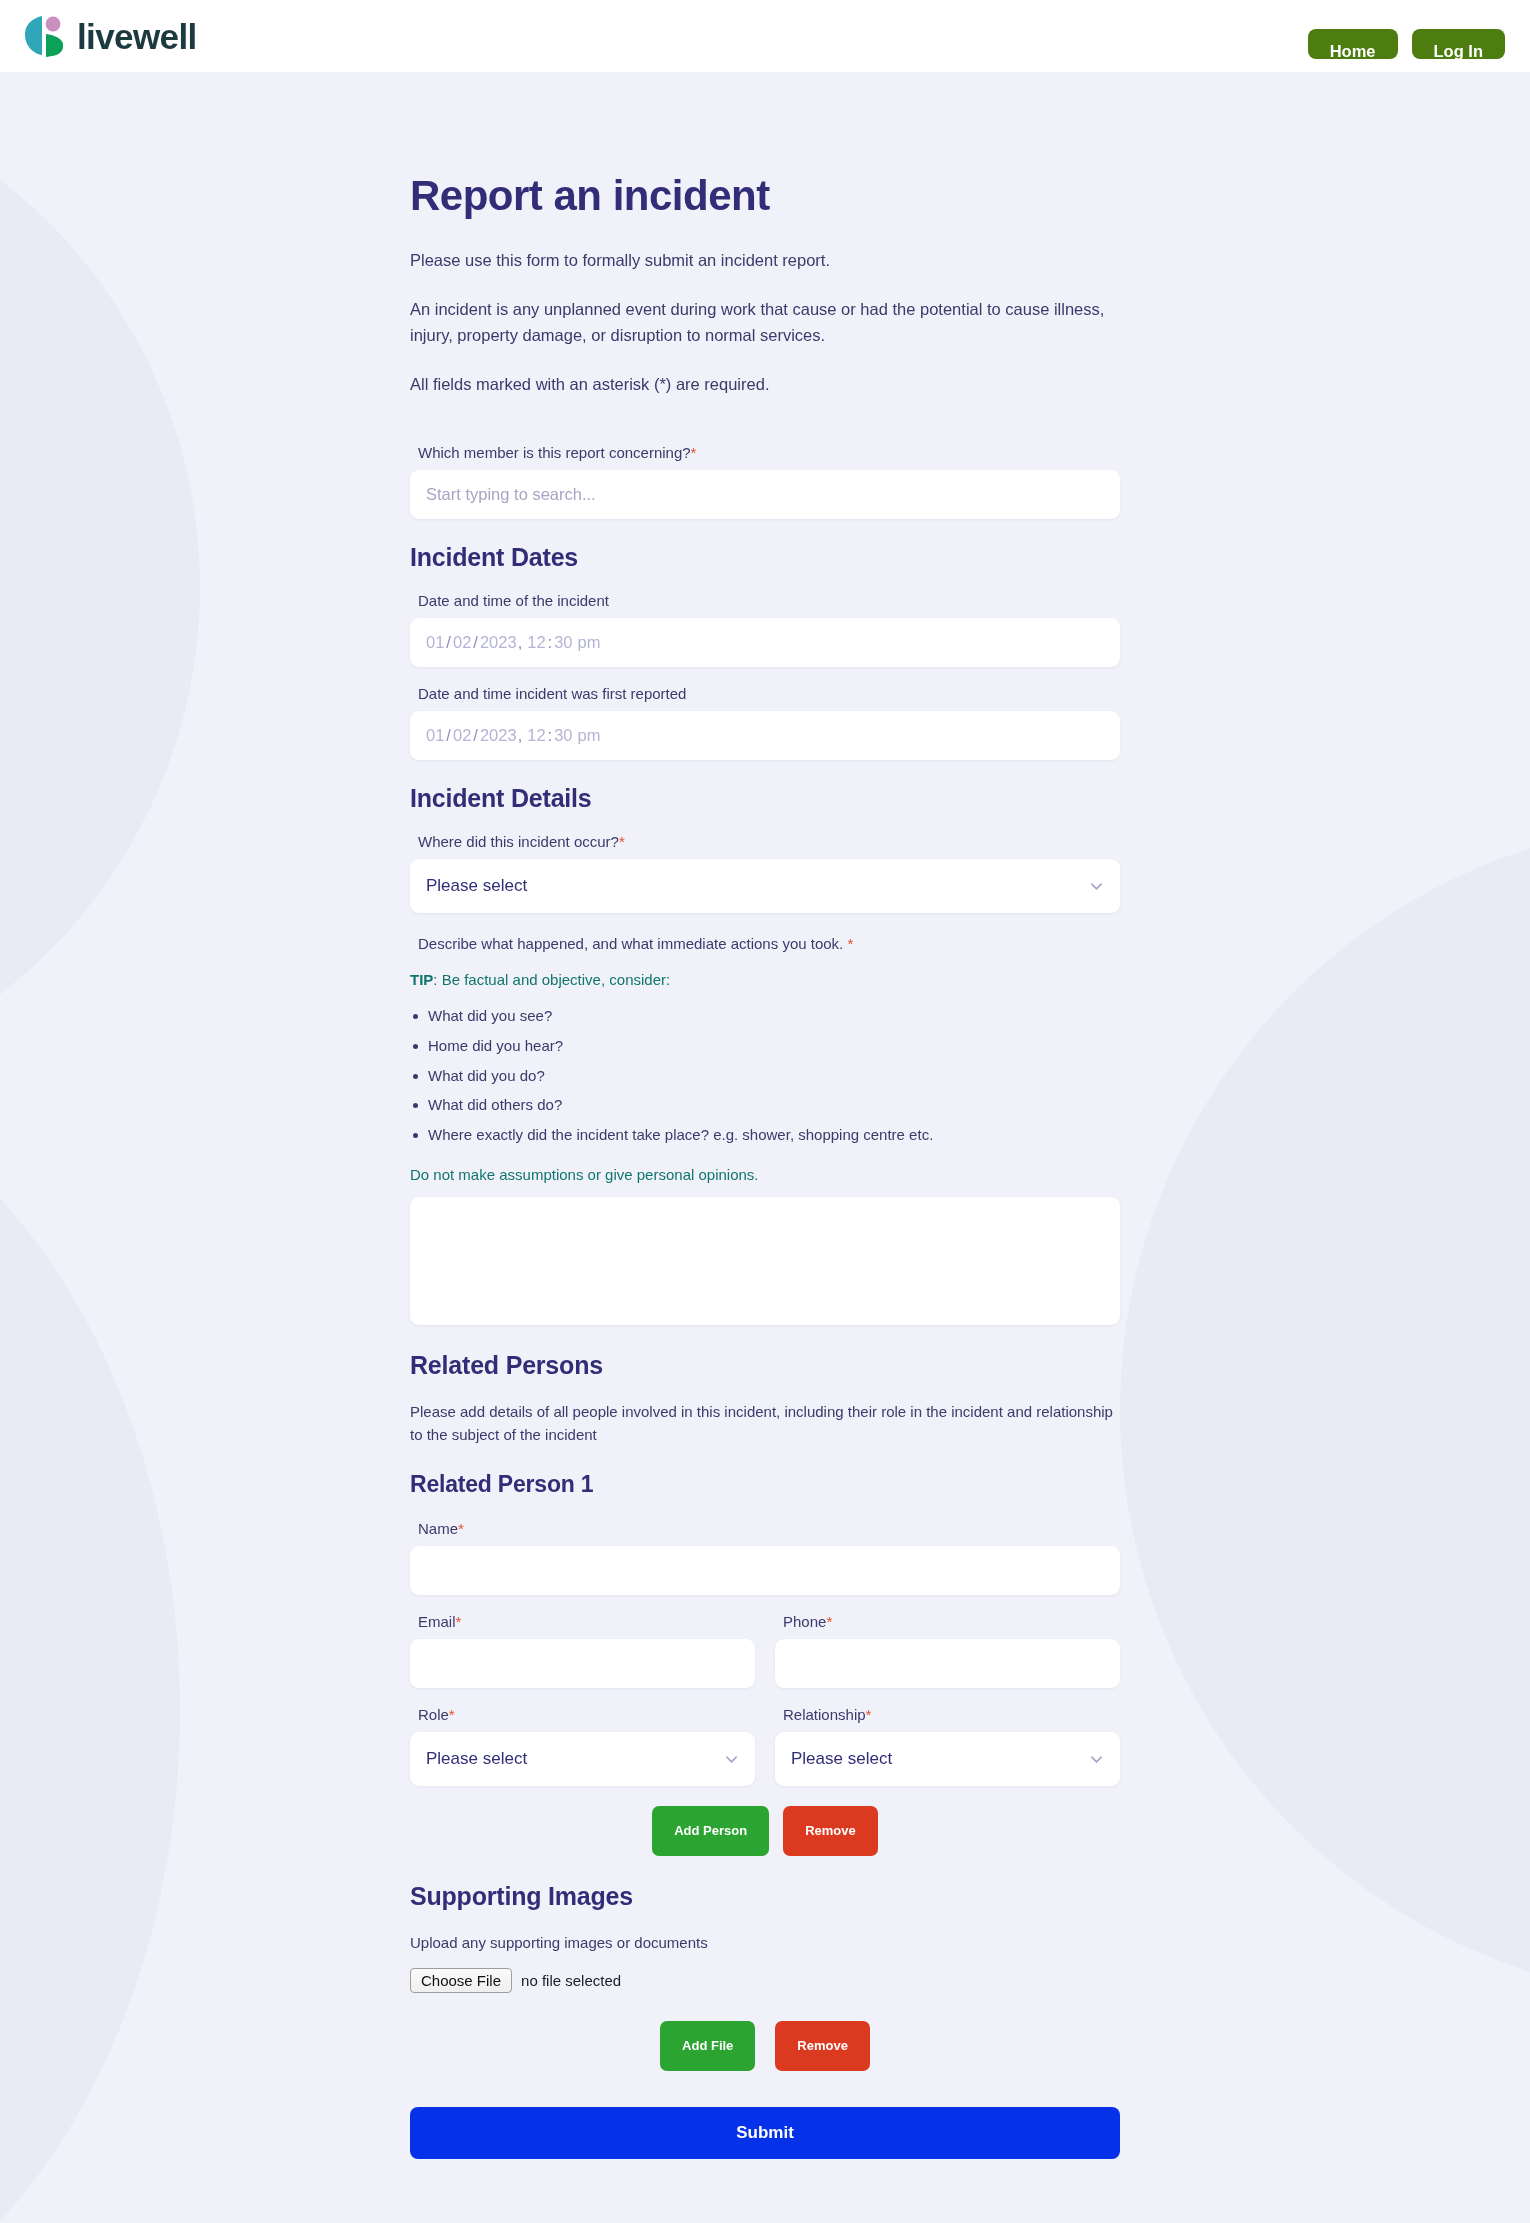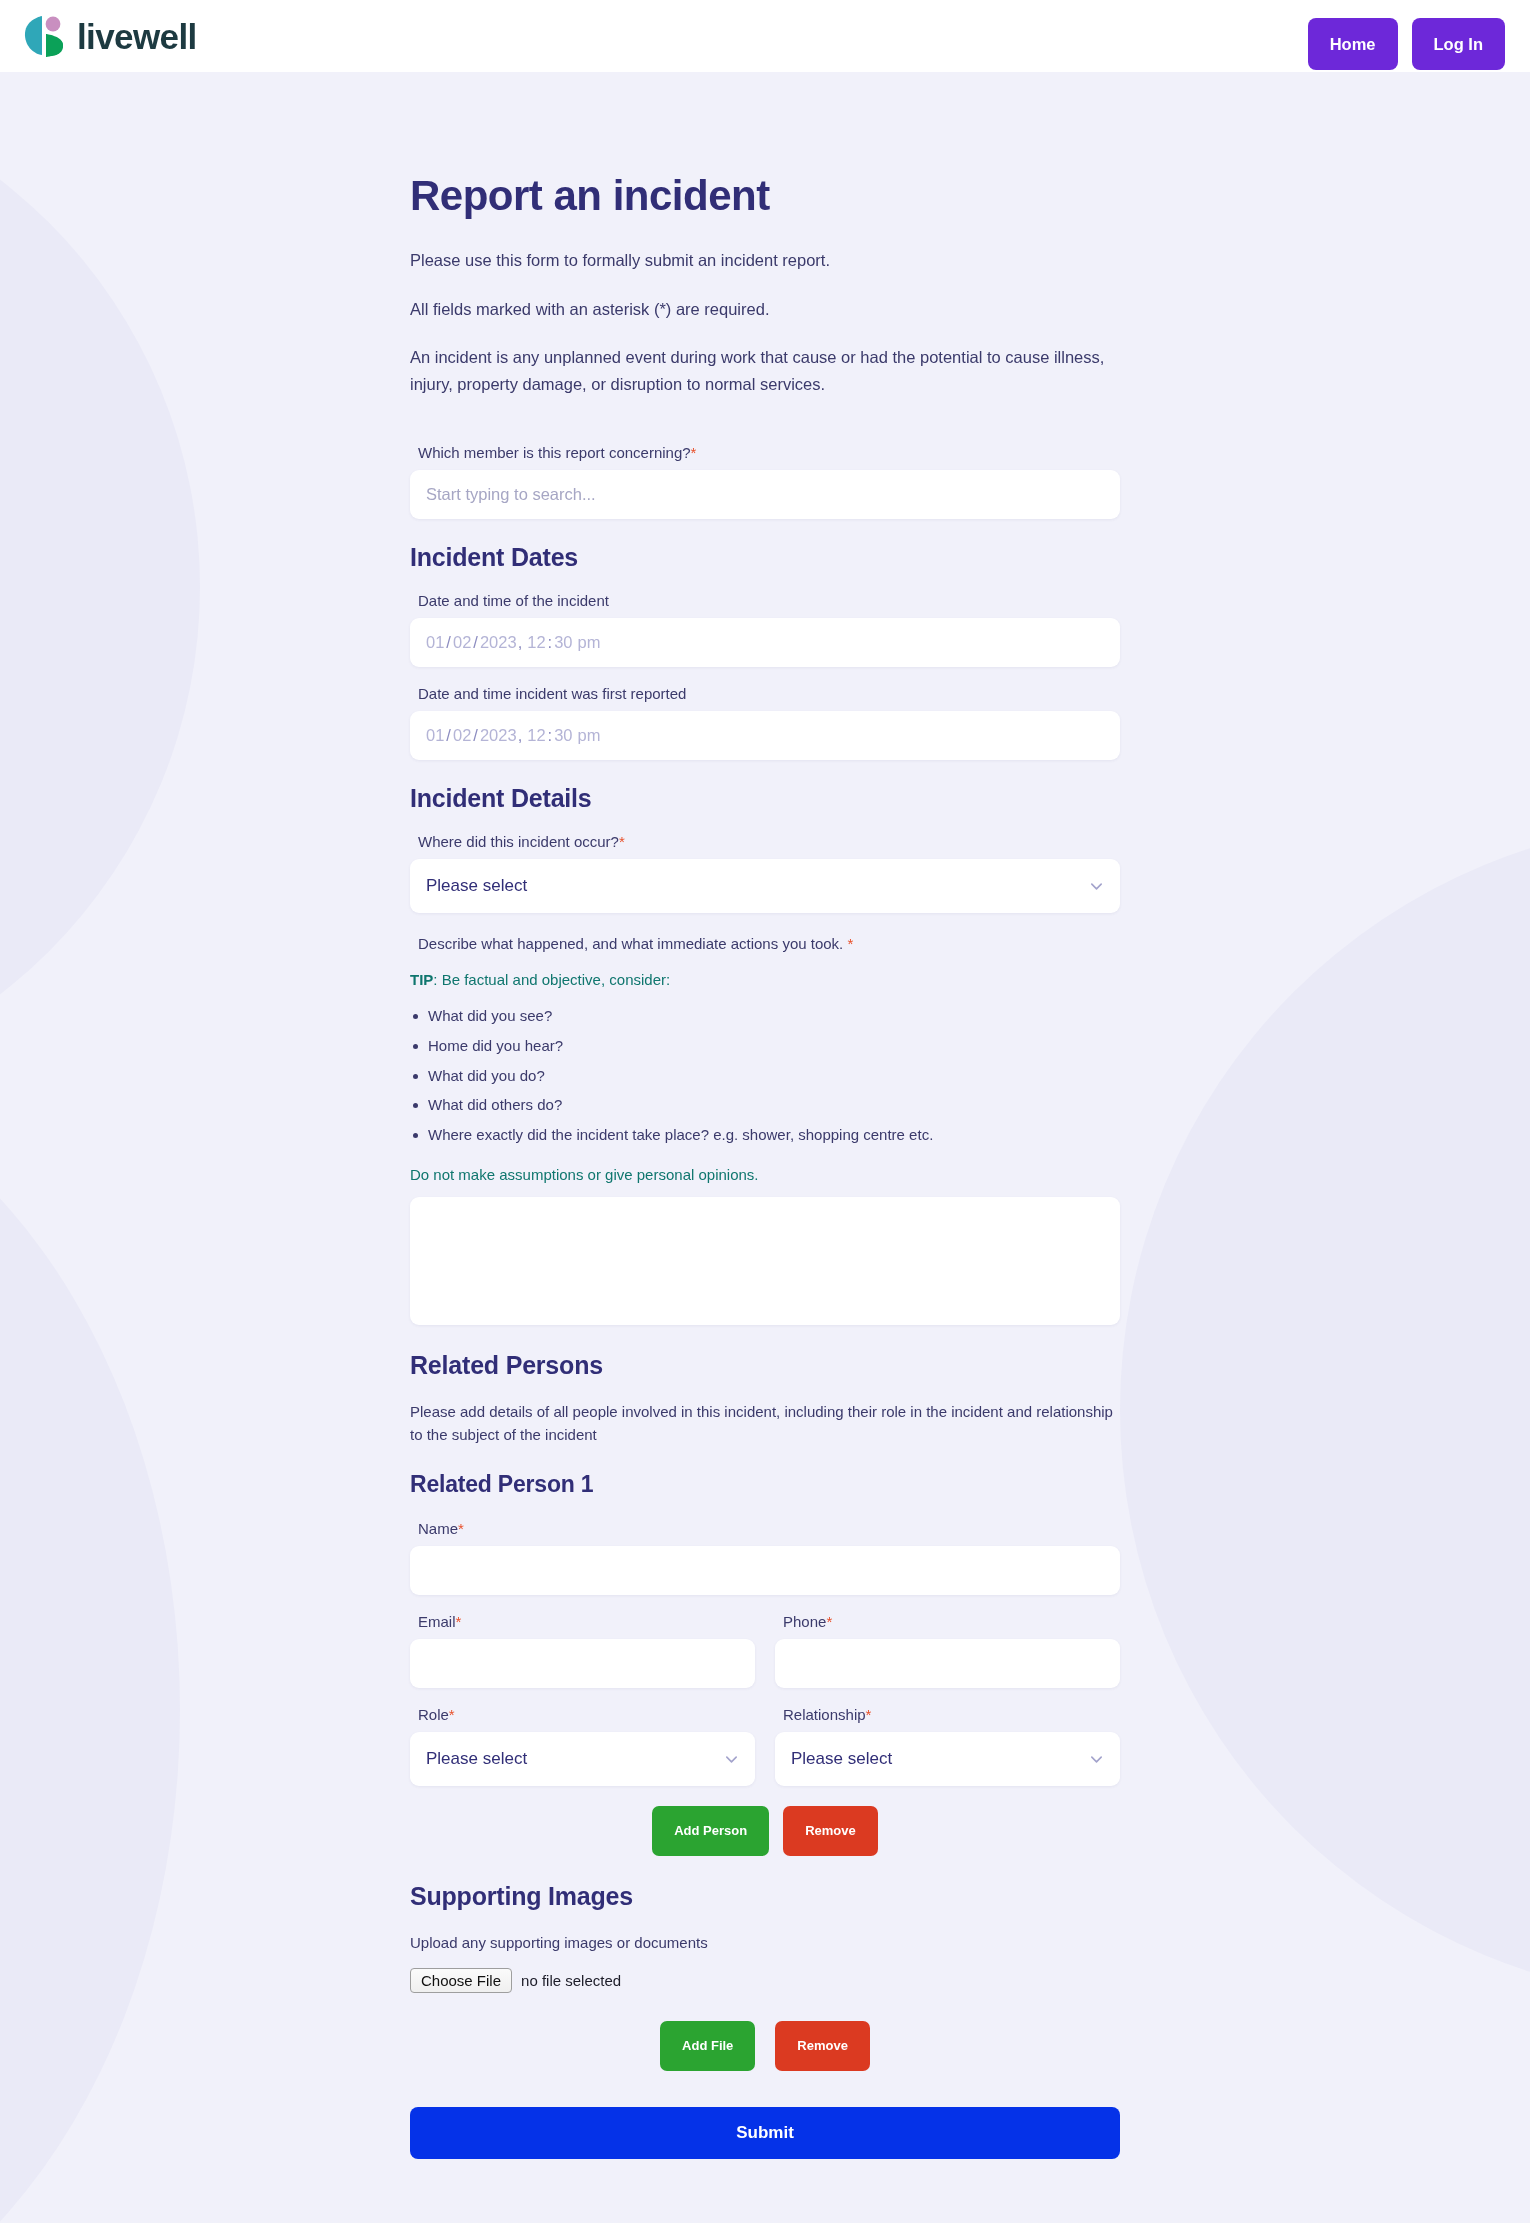--- a/index.html
+++ b/index.html
@@ -61,29 +61,29 @@
   .brand-mark { width: 44px; height: 46px; display: block; }
   .brand-name {
     font-size: 35px;
     font-weight: bold;
     color: #1d3a41;
     letter-spacing: -0.6px;
     line-height: 1;
   }
   .header-actions { display: flex; gap: 14px; }
   .hdr-btn {
-    background: #6d28d9;
+    background: #4d7c0f;
     color: #ffffff;
     border: none;
     border-radius: 8px;
     font-family: "Liberation Sans", sans-serif;
     font-size: 16.5px;
     font-weight: bold;
     padding: 0 22px;
-    height: 52px;
+    height: 30px;
     line-height: 44px;
     cursor: pointer;
     margin-top: 16px;
   }
 
   
   .page {
     position: relative;
     z-index: 3;
     width: 1530px;
@@ -335,22 +335,22 @@
     <button class="hdr-btn">Home</button>
     <button class="hdr-btn">Log In</button>
   </div>
 </header>
 
 <div class="page">
   <div class="form-wrap">
 
     <h1 class="page-title">Report an incident</h1>
     <p class="intro">Please use this form to formally submit an incident report.</p>
+    <p class="intro">An incident is any unplanned event during work that cause or had the potential to cause illness, injury, property damage, or disruption to normal services.</p>
     <p class="intro">All fields marked with an asterisk (*) are required.</p>
-    <p class="intro">An incident is any unplanned event during work that cause or had the potential to cause illness, injury, property damage, or disruption to normal services.</p>
 
     <div class="field-block" style="margin-top:46px;">
       <label class="field-label"><span>Which member is this report concerning?</span><span class="req">*</span></label>
       <input class="tf" type="text" placeholder="Start typing to search..." style="">
     </div>
 
     <h2 class="section-title">Incident Dates</h2>
 
     <div class="field-block">
       <label class="field-label">Date and time of the incident</label>

